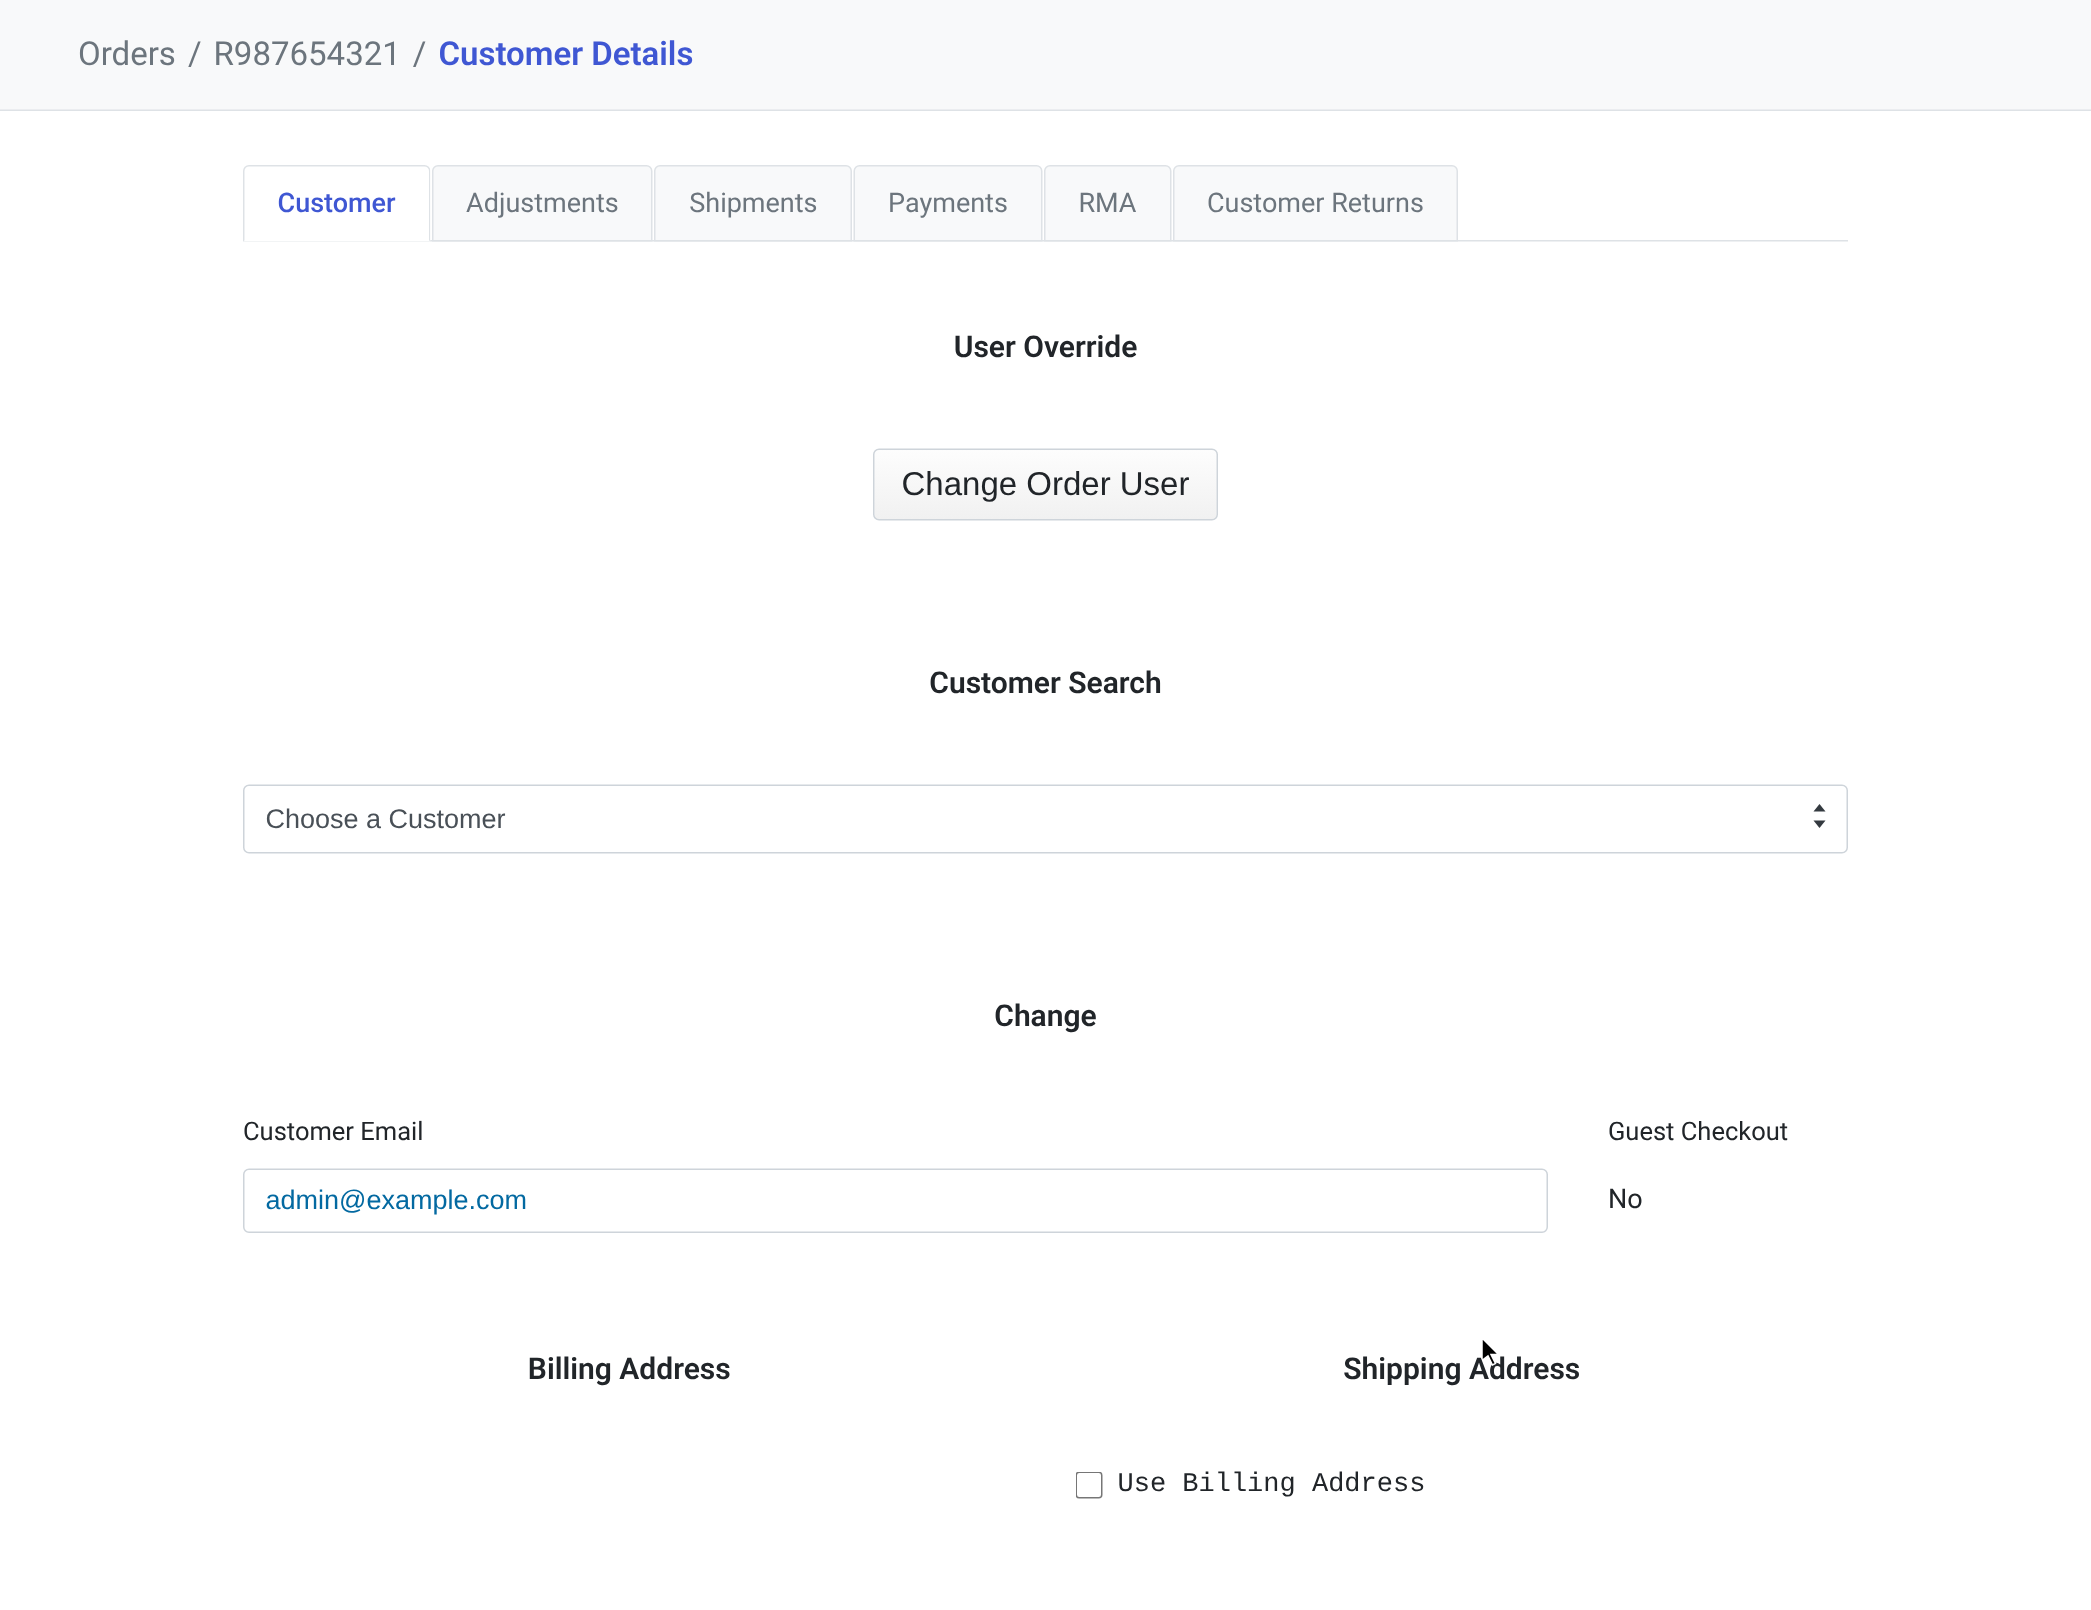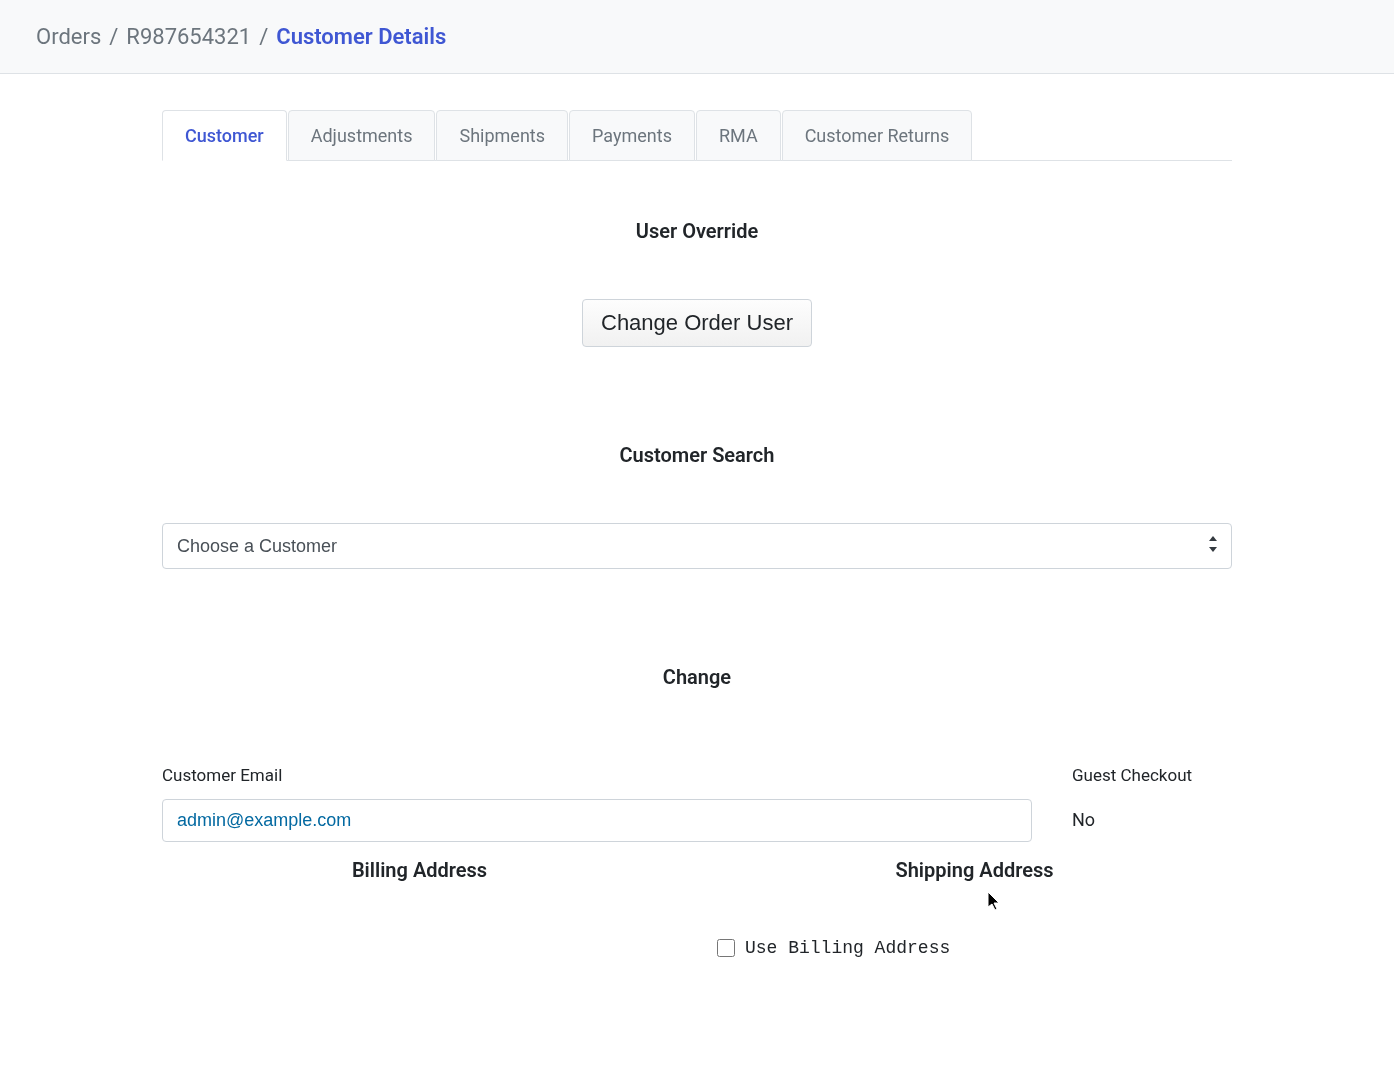--- a/index.html
+++ b/index.html
@@ -16,20 +16,21 @@
     .header-bar {
       background: #f8f9fa;
       border-bottom: 1px solid #dee2e6;
       padding: 24px 36px;
     }
     .breadcrumb {
       display: flex;
       align-items: flex-start;
       font-size: 22px;
       gap: 8px;
+      margin-left: 16px;
     }
     .breadcrumb-link {
       color: #6c757d;
       text-decoration: none;
       cursor: pointer;
     }
     .breadcrumb-sep {
       color: #6c757d;
     }
     .breadcrumb-current {
@@ -119,21 +120,21 @@
     .select-caret {
       position: absolute;
       right: 14px;
       top: 50%;
       transform: translateY(-50%);
       pointer-events: none;
     }
     .form-row {
       display: flex;
       gap: 40px;
-      margin-top: 60px;
+      margin-top: 40px;
     }
     .form-group {
       display: flex;
       flex-direction: column;
     }
     .form-group.flex-grow {
       flex: 1;
     }
     .form-label {
       font-size: 17px;
@@ -150,20 +151,21 @@
       border-radius: 4px;
     }
     .static-value {
       font-size: 18px;
       color: #212529;
       padding-top: 10px;
     }
     .two-col {
       display: flex;
       gap: 40px;
+      margin-top: 62px;
     }
     .col {
       flex: 1;
     }
     .checkbox-row {
       display: flex;
       align-items: center;
       gap: 10px;
       margin-top: 40px;
     }

